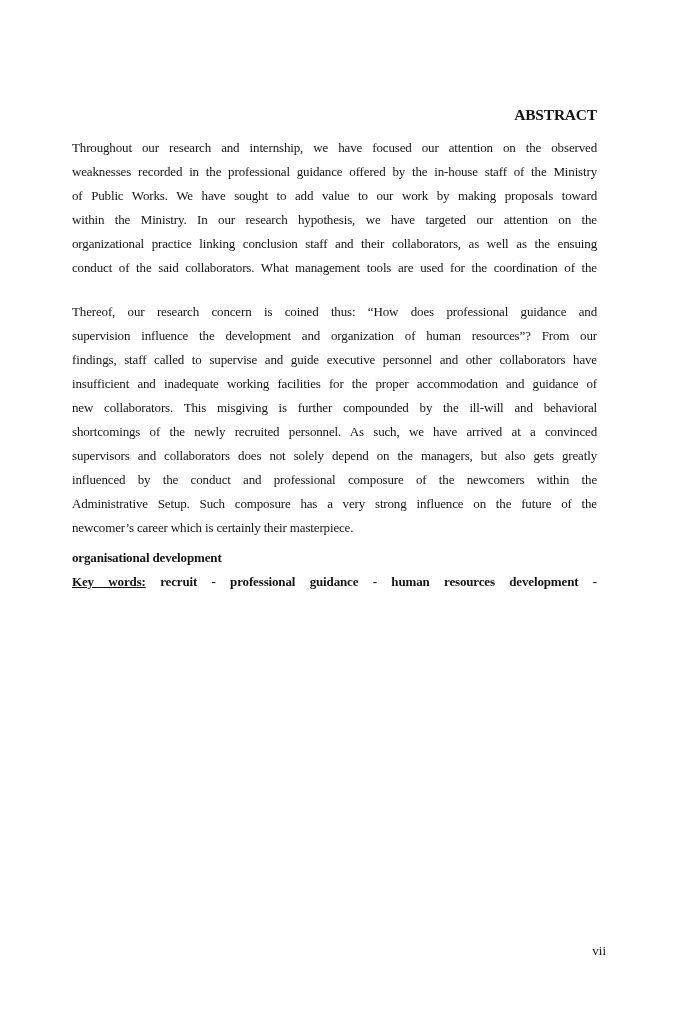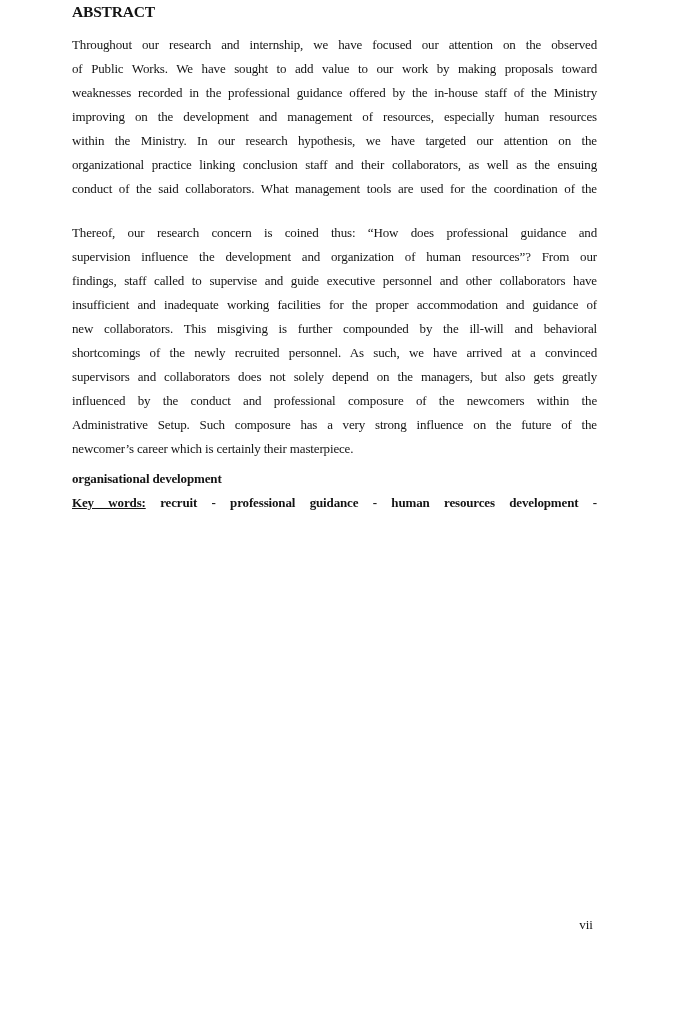--- a/index.html
+++ b/index.html
@@ -11,22 +11,23 @@
     position: relative;
     width: 700px;
     height: 1028px;
     background: #ffffff;
     font-family: "Liberation Serif", "DejaVu Serif", serif;
     color: #141414;
     overflow: hidden;
   }
   .title {
     margin: 0 0 0 72px;
+    padding-top: 103px;
     width: 525px;
-    text-align: left;
+    text-align: right;
     font-size: 15.5px;
     font-weight: bold;
     letter-spacing: -0.2px;
     line-height: 23px;
   }
   .para {
     width: 525px;
     margin-left: 72px;
     font-size: 13px;
     letter-spacing: -0.15px;
@@ -42,40 +43,39 @@
     white-space: nowrap;
   }
   .line.last {
     text-align-last: left;
   }
   .kw-label {
     text-decoration: underline;
   }
   .page-number {
     position: absolute;
-    top: 913px;
+    top: 939px;
     left: 566px;
     width: 40px;
-    text-align: center;
+    text-align: right;
     font-size: 13px;
     line-height: 24px;
   }
 </style>
 </head>
 <body>
 
 <div class="page">
 
   <h1 class="title">ABSTRACT</h1>
 
   <div class="para para-1">
       <div class="line">Throughout our research and internship, we have focused our attention on the observed</div>
+      <div class="line">weaknesses recorded in the professional guidance offered by the in-house staff of the Ministry</div>
       <div class="line">of Public Works. We have sought to add value to our work by making proposals toward</div>
-      <div class="line">weaknesses recorded in the professional guidance offered by the in-house staff of the Ministry</div>
-      <div class="line">improving on the development and management of resources, especially human resources</div>
       <div class="line">within the Ministry. In our research hypothesis, we have targeted our attention on the</div>
       <div class="line">organizational practice linking conclusion staff and their collaborators, as well as the ensuing</div>
       <div class="line">conduct of the said collaborators. What management tools are used for the coordination of the</div>
     </div>
 
   <div class="para para-2">
       <div class="line">Thereof, our research concern is coined thus: “How does professional guidance and</div>
       <div class="line">supervision influence the development and organization of human resources”? From our</div>
       <div class="line">findings, staff called to supervise and guide executive personnel and other collaborators have</div>
       <div class="line">insufficient and inadequate working facilities for the proper accommodation and guidance of</div>

